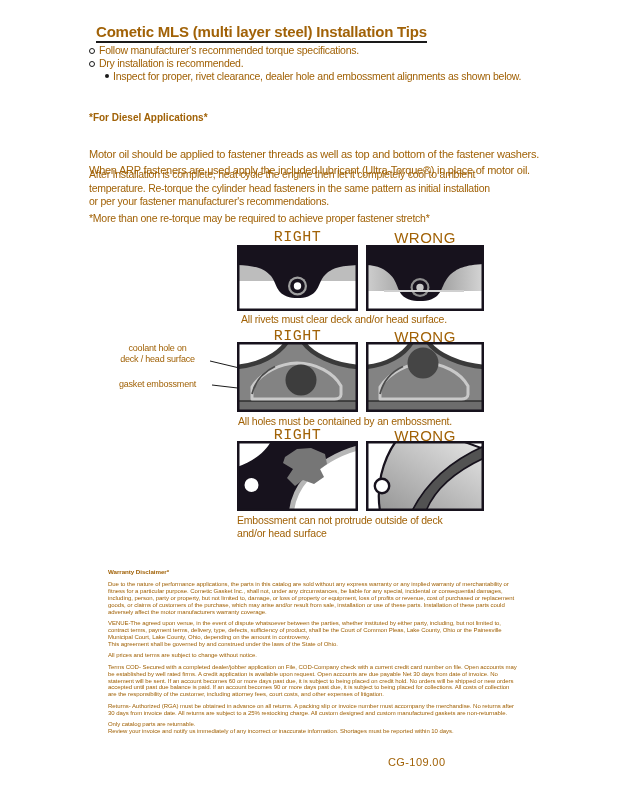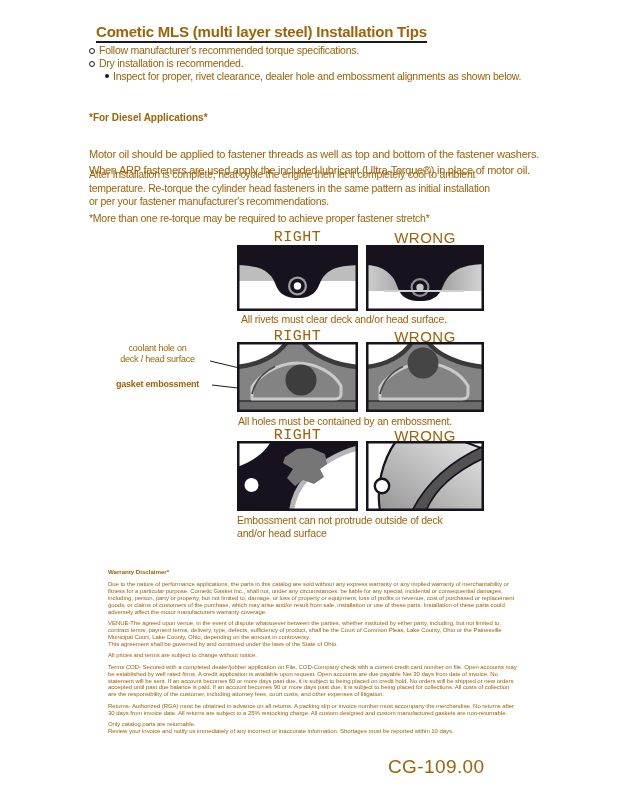--- a/index.html
+++ b/index.html
@@ -31,28 +31,28 @@
   .panel{display:block;}
   .p1{left:237px;}  .p2{left:366px;}
   .row1-p{top:245px;} .row2-p{top:342px;} .row3-p{top:441px;}
   .caption{font-size:10.5px;letter-spacing:-0.2px;line-height:12.5px;}
   .cap1{left:241px;top:313px;width:300px;}
   .cap2{left:238px;top:415px;width:300px;}
   .cap3{left:237px;top:514px;width:270px;}
 
   .ann{font-size:9px;line-height:10.5px;text-align:center;width:105px;left:105px;letter-spacing:-0.2px;}
   .ann1{top:343px;}
-  .ann2{top:379px;font-weight:bold;}
+  .ann2{top:379px;}
   .leaders{left:208px;top:355px;}
 
   .disc{left:108px;top:569px;width:410px;font-size:6px;line-height:6.9px;letter-spacing:-0.05px;}
   .disc-h{font-weight:bold;font-size:6.2px;margin:0 0 5px 0;}
   .disc p{margin:0 0 4.6px 0;}
 
-  .footer-code{left:388px;top:756px;font-size:19px;letter-spacing:0.4px;}
+  .footer-code{left:388px;top:756px;font-size:11px;letter-spacing:0.4px;}
 </style>
 </head>
 <body>
 
 <div id="page">
 
   <div class="abs title">Cometic MLS (multi layer steel) Installation Tips</div>
 
   <div class="abs tips">
     <div class="tip lvl1">

